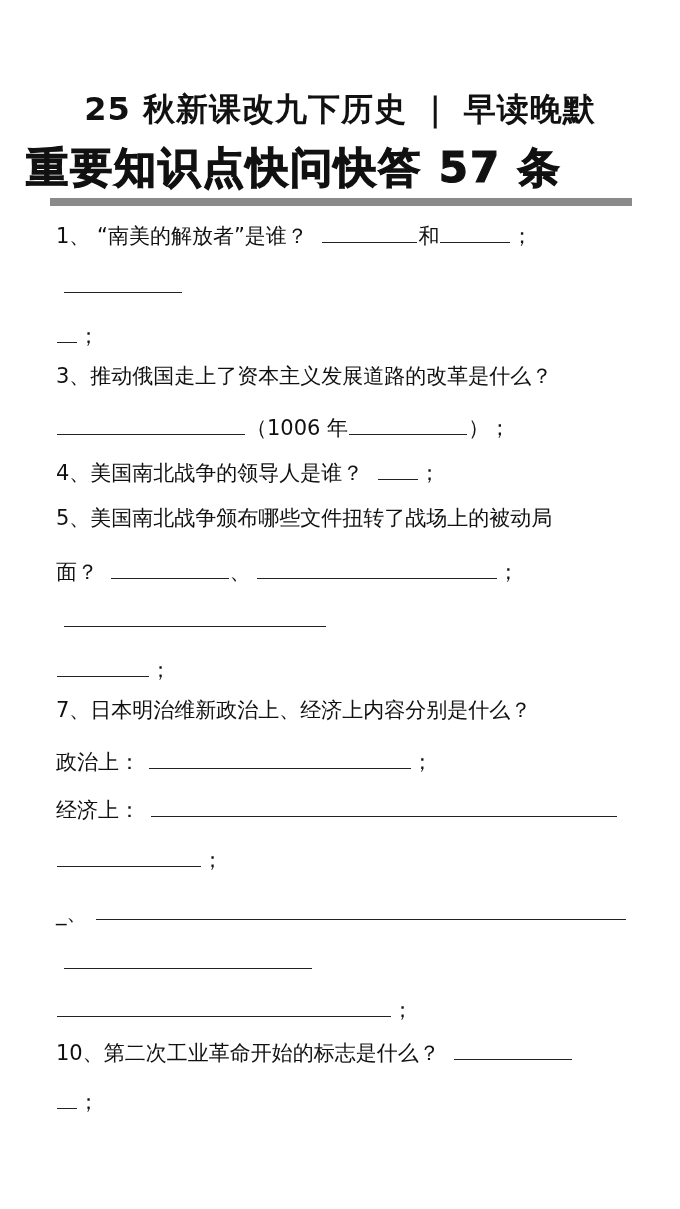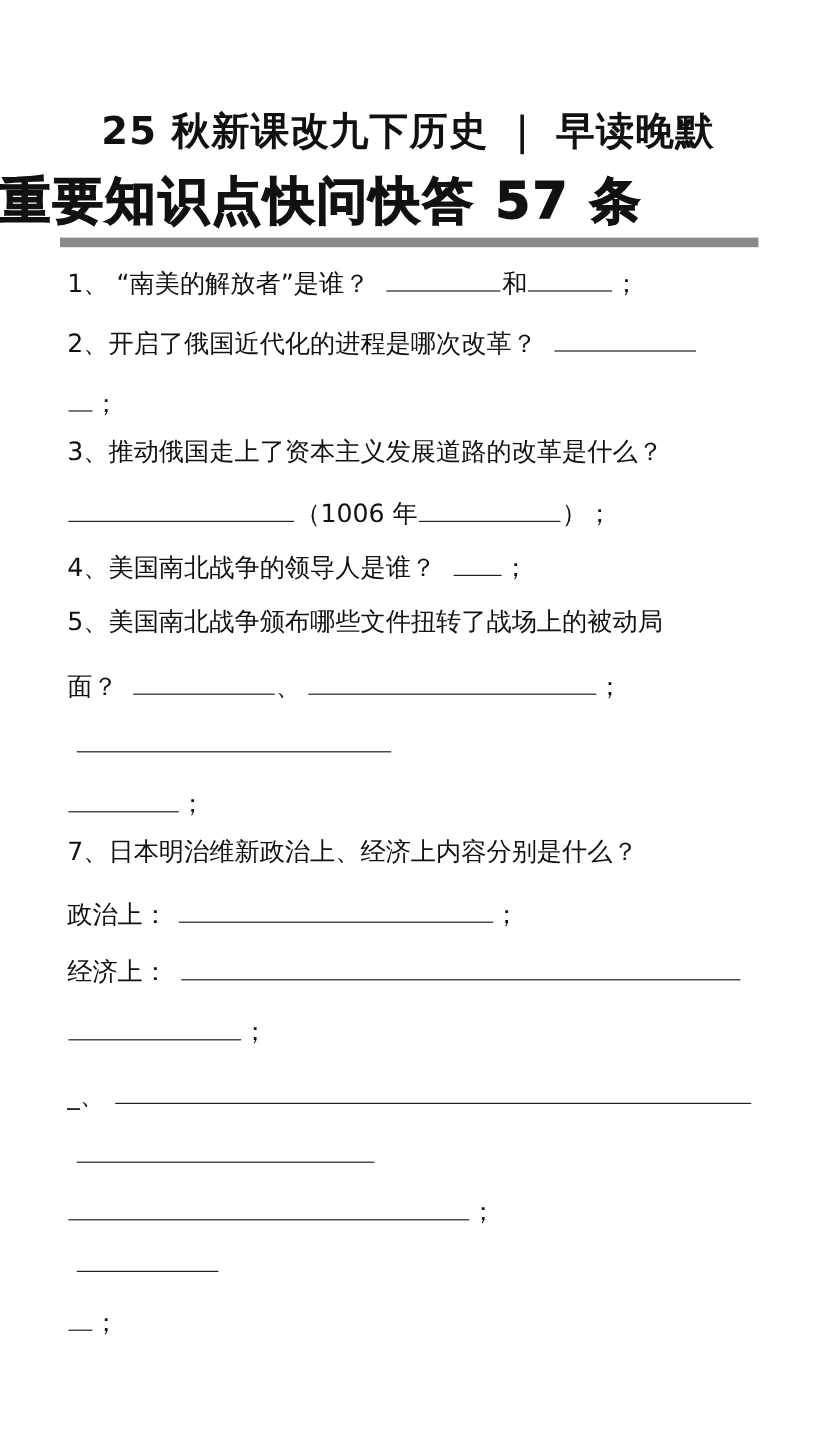--- a/index.html
+++ b/index.html
@@ -6,21 +6,21 @@
   body {
     width: 680px; height: 1209px; position: relative; overflow: hidden;
     font-family: "DejaVu Sans", "Liberation Sans", sans-serif;
     color: #111111;
   }
   .title1 {
     position: absolute; left: 0; top: 88px; width: 680px; text-align: center;
     font-size: 32px; font-weight: bold; letter-spacing: 1px;
   }
   .title2 {
-    position: absolute; left: 0; top: 140px; width: 588px; 
+    position: absolute; left: 0; top: 140px; width: 588px; text-align: center;
     font-size: 42px; font-weight: 900; letter-spacing: 2px;
     -webkit-text-stroke: 1.2px #111;
   }
   .rule {
     position: absolute; left: 50px; top: 198px; width: 582px; height: 8px;
     background: #8a8a8a;
   }
   .line {
     position: absolute; left: 56px; height: 34px; line-height: 34px;
     font-size: 21px; font-weight: normal; white-space: nowrap;
@@ -36,21 +36,20 @@
 <div class="title1">25 秋新课改九下历史 ｜ 早读晚默</div>
 <div class="title2">重要知识点快问快答 57 条</div>
 <div class="rule"></div>
 
 <div class="line" style="top:216px">
   <span>1、 “南美的解放者”是谁？</span>
   <span class="blank" style="width:95px;margin-left:8px"></span><span>和</span><span class="blank" style="width:70px"></span><span>；</span>
 </div>
 
 <div class="line" style="top:266px">
-  <span>2、开启了俄国近代化的进程是哪次改革？</span>
   <span class="blank" style="width:118px;margin-left:8px"></span>
 </div>
 <div class="line" style="top:316px">
   <span class="blank" style="width:20px"></span><span>；</span>
 </div>
 
 <div class="line" style="top:359px">
   <span>3、推动俄国走上了资本主义发展道路的改革是什么？</span>
 </div>
 <div class="line" style="top:408px">
@@ -98,17 +97,18 @@
 </div>
 
 <div class="line" style="top:942px">
   <span class="blank" style="width:248px;margin-left:8px"></span>
 </div>
 <div class="line" style="top:990px">
   <span class="blank" style="width:334px"></span><span>；</span>
 </div>
 
 <div class="line" style="top:1033px">
+  <span>10、第二次工业革命开始的标志是什么？</span>
   <span class="blank" style="width:118px;margin-left:8px"></span>
 </div>
 <div class="line" style="top:1082px">
   <span class="blank" style="width:20px"></span><span>；</span>
 </div>
 
 </body></html>

